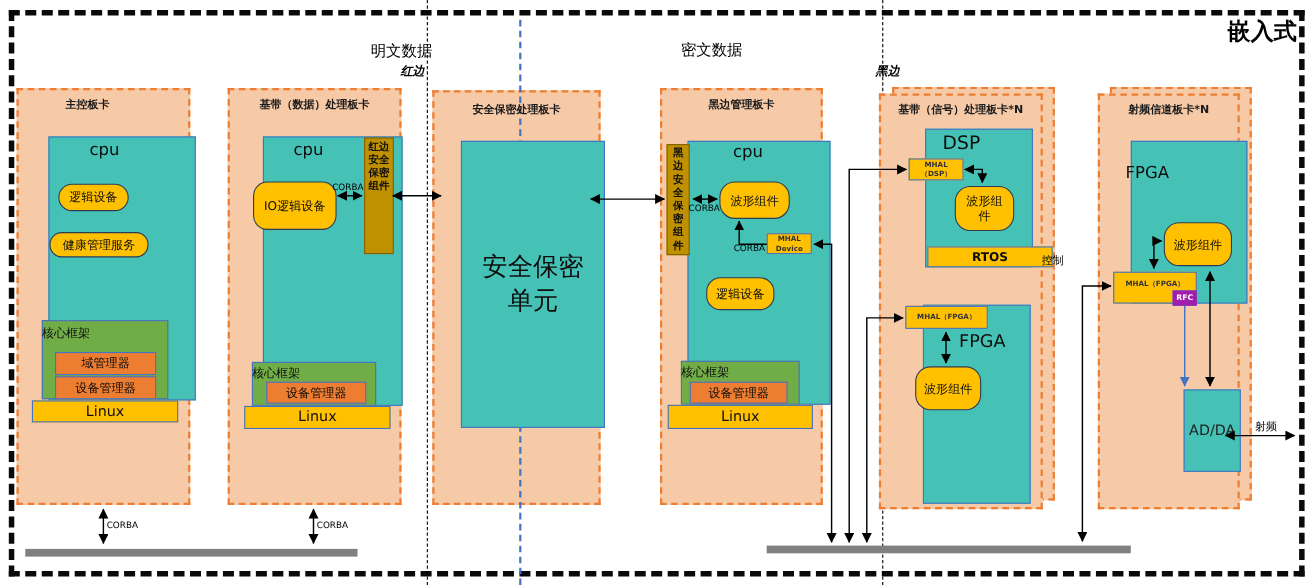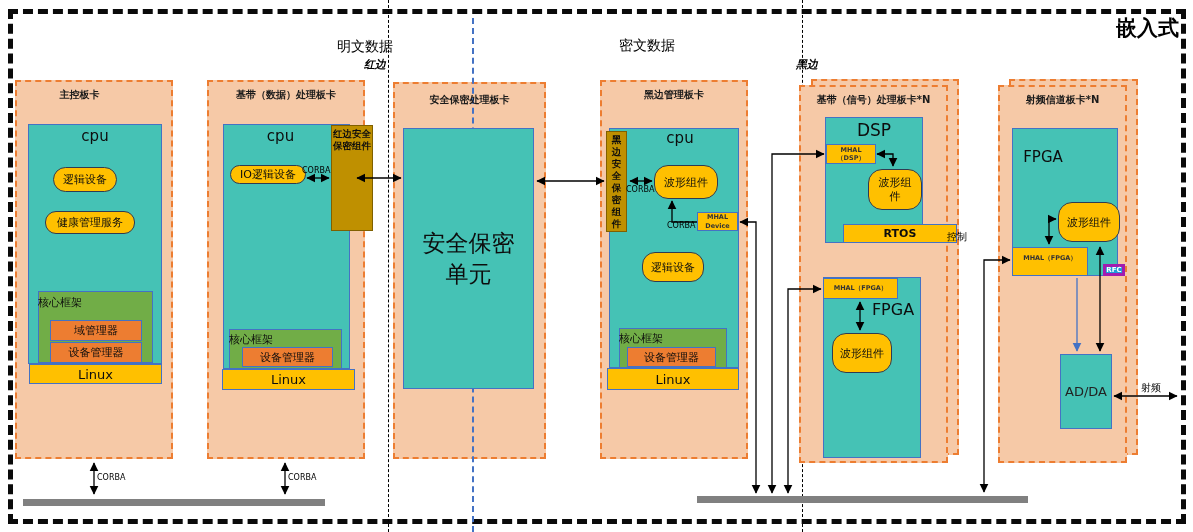--- a/index.html
+++ b/index.html
@@ -8,38 +8,38 @@
   .abs{position:absolute;}
   
   .frame{left:8px;top:9px;width:1178px;height:515px;border:5px dashed #0a0a0a;box-sizing:border-box;z-index:0;}
   
   .vdot{width:0;border-left:1.5px dashed #000;z-index:1;}
   .vblue{width:0;border-left:2px dashed #4472C4;z-index:3;}
   
   .board{background:#F6C9A7;border:2px dashed #ED7D31;box-sizing:border-box;z-index:2;}
   .btitle{top:6px;left:0;width:100%;text-align:center;font-size:10px;font-weight:bold;color:#1a1a1a;z-index:4;}
   
-  .teal{background:#45C2B5;border:1px solid #4472C4;box-sizing:border-box;z-index:4;}
+  .teal{background:#45C2B5;border:1px solid #4472C4;box-sizing:border-box;z-index:4;margin-left:16px;}
   .chip{z-index:5;text-align:center;color:#0d0d0d;}
   .pill{background:#FFC000;border:1.5px solid #2F3B52;border-radius:13px;box-sizing:border-box;
         display:flex;align-items:center;justify-content:center;font-size:11px;color:#0d0d0d;
         text-align:center;z-index:5;white-space:pre-line;line-height:13px;}
   .ybar{background:#FFC000;border:1px solid #4472C4;box-sizing:border-box;display:flex;align-items:center;
         justify-content:center;font-size:13px;color:#0d0d0d;z-index:5;}
   .green{background:#71AD47;border:1px solid #4472C4;box-sizing:border-box;z-index:5;}
   .gtitle{top:3px;left:0;width:100%;text-align:left;font-size:11px;color:#0d0d0d;z-index:6;}
   .obox{background:#ED7D31;border:1px solid #4472C4;box-sizing:border-box;display:flex;align-items:center;
         justify-content:center;font-size:11px;color:#0d0d0d;z-index:6;}
   .col{background:#BF9000;border:1px solid #7F6000;box-sizing:border-box;font-size:9.5px;line-height:12px;
        font-weight:bold;text-align:center;word-break:break-all;padding:2px 1px;color:#0d0d0d;z-index:6;}
   .tiny{background:#FFC000;border:1px solid #4472C4;box-sizing:border-box;font-size:6.5px;font-weight:bold;
         text-align:center;color:#343434;z-index:6;white-space:pre-line;line-height:8.5px;
         display:flex;align-items:center;justify-content:center;}
-  .rfc{background:#1E9BD7;border:3px solid #a21caf;box-sizing:border-box;color:#fff;font-size:7px;
-       font-weight:bold;display:flex;align-items:center;justify-content:center;z-index:7;margin-left:37px;}
+  .rfc{background:#1E9BD7;border:7px solid #a21caf;box-sizing:border-box;color:#fff;font-size:7px;
+       font-weight:bold;display:flex;align-items:center;justify-content:center;z-index:7;}
   .bus{background:#808080;z-index:5;}
   .lab8{font-size:8px;color:#000;z-index:8;white-space:nowrap;}
   .lab10{font-size:10px;color:#000;z-index:8;white-space:nowrap;}
   .zone{font-size:14px;color:#000;z-index:8;white-space:nowrap;}
   .edge{font-size:11px;font-weight:bold;color:#000;z-index:8;white-space:nowrap;font-style:italic;}
   .bigtag{font-size:21px;font-weight:bold;color:#000;z-index:8;white-space:nowrap;}
   svg.net{position:absolute;left:0;top:0;z-index:7;pointer-events:none;}
 </style>
 </head>
 <body>
@@ -68,23 +68,23 @@
   <div class="abs gtitle" style="left:38px;top:295px;width:115px;">核心框架</div>
   <div class="abs obox" style="left:50px;top:320px;width:92px;height:21px;">域管理器</div>
   <div class="abs obox" style="left:50px;top:342px;width:92px;height:21px;">设备管理器</div>
   <div class="abs ybar" style="left:29px;top:364px;width:133px;height:20px;">Linux</div>
   <div class="abs lab8" style="left:97px;top:473px;">CORBA</div>
 
   <div class="abs board" style="left:207px;top:80px;width:158px;height:379px;"></div>
   <div class="abs btitle" style="left:207px;top:88px;width:158px;">基带（数据）处理板卡</div>
   <div class="abs teal" style="left:223px;top:124px;width:127px;height:245px;"></div>
   <div class="abs chip" style="left:223px;top:127px;width:115px;font-size:15px;">cpu</div>
-  <div class="abs pill" style="left:230px;top:165px;width:76px;height:19px;">IO逻辑设备</div>
+  <div class="abs pill" style="left:230px;top:165px;width:76px;height:44px;">IO逻辑设备</div>
   <div class="abs lab8" style="left:302px;top:166px;">CORBA</div>
-  <div class="abs col" style="left:331px;top:125px;width:42px;height:106px;">红边安全保密组件</div>
+  <div class="abs col" style="left:331px;top:125px;width:27px;height:106px;">红边安全保密组件</div>
   <div class="abs green" style="left:229px;top:329px;width:113px;height:40px;"></div>
   <div class="abs gtitle" style="left:229px;top:332px;width:113px;">核心框架</div>
   <div class="abs obox" style="left:242px;top:347px;width:91px;height:20px;">设备管理器</div>
   <div class="abs ybar" style="left:222px;top:369px;width:133px;height:21px;">Linux</div>
   <div class="abs lab8" style="left:288px;top:473px;">CORBA</div>
 
   <div class="abs board" style="left:393px;top:82px;width:153px;height:377px;"></div>
   <div class="abs btitle" style="left:393px;top:93px;width:153px;">安全保密处理板卡</div>
   <div class="abs teal" style="left:403px;top:128px;width:131px;height:261px;display:flex;align-items:center;justify-content:center;">
     <span style="font-size:23px;line-height:31px;text-align:center;white-space:pre-line;color:#0d0d0d;">安全保密

